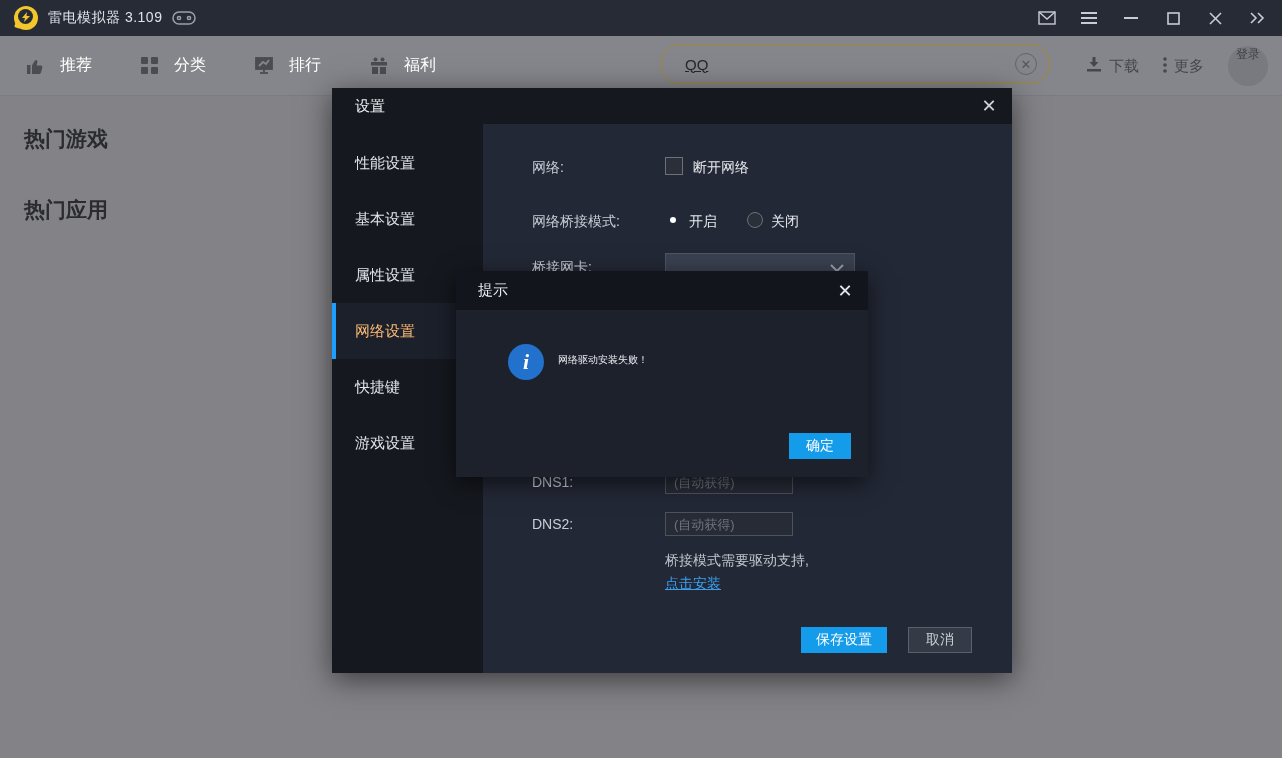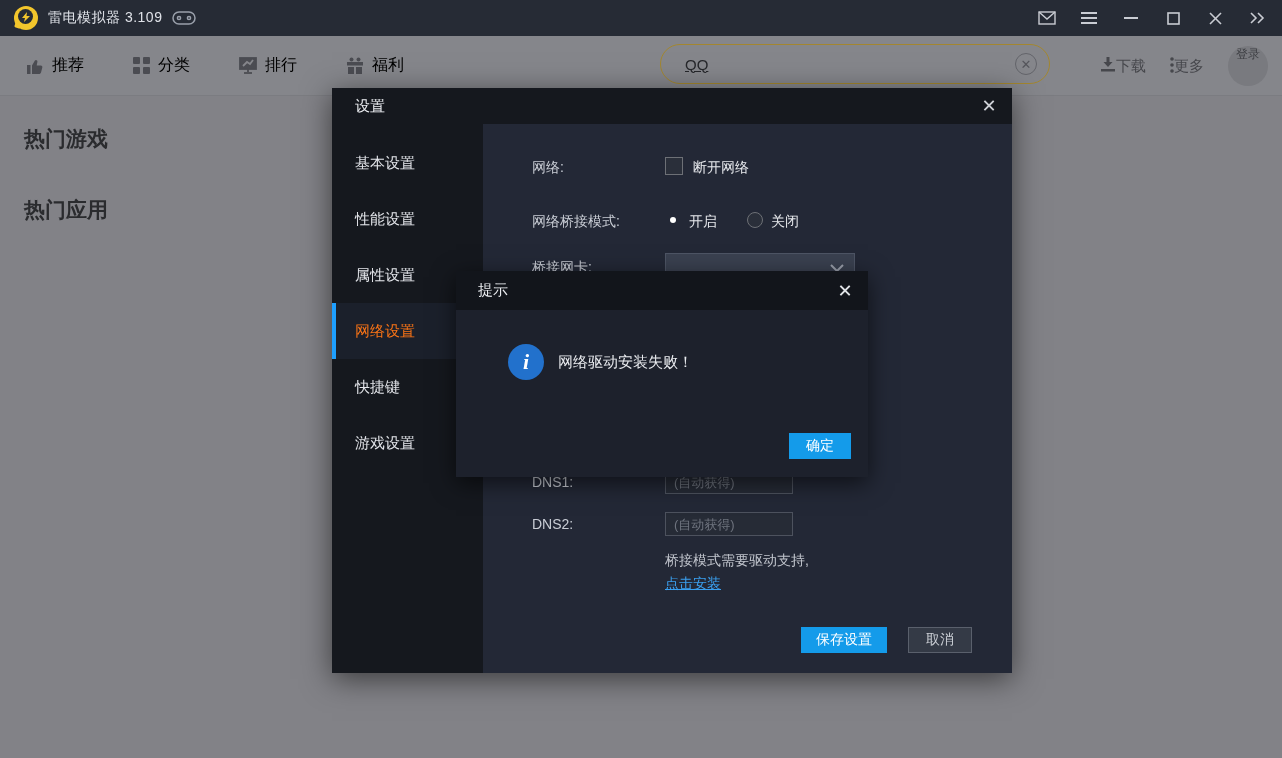--- a/index.html
+++ b/index.html
@@ -19,51 +19,51 @@
   .gamepad { margin-left:10px; display:flex; align-items:center; }
   .tb-right { margin-left:auto; display:flex; align-items:center; gap:12px; }
   .tb-btn { width:30px; height:26px; display:flex; align-items:center; justify-content:center; cursor:pointer; }
 
   
   .app-body { position:absolute; left:0; top:36px; width:1282px; height:722px; background:#828287; }
 
   .navbar { position:absolute; left:0; top:0; width:1282px; height:60px; background:#85868b;
     display:flex; align-items:center; border-bottom:1px solid #7b7c81; }
   .nav-items { display:flex; align-items:center; gap:49px; padding-left:26px; }
-  .nav-item { display:flex; align-items:center; gap:8px; color:#000000; font-size:16px; cursor:pointer; }
+  .nav-item { display:flex; align-items:center; gap:16px; color:#ffffff; font-size:16px; cursor:pointer; }
   .nav-item svg { display:block; }
 
   .search-pill { position:absolute; left:660px; top:8px; width:390px; height:40px; border:1px solid #a3862f;
     border-radius:20px; display:flex; align-items:center; padding:0 12px 0 24px; }
   .search-pill input { flex:1; background:transparent; border:none; outline:none;
     color:#26272b; font-size:15px; font-family:inherit;text-decoration:underline; }
   .search-clear { width:22px; height:22px; border:1px solid #63646a; border-radius:50%; color:#55565c;
     display:flex; align-items:center; justify-content:center; font-size:13px; cursor:pointer; }
 
   .nav-right { position:absolute; right:14px; top:0; height:60px; display:flex; align-items:center; gap:24px; }
-  .nav-tool { display:flex; align-items:flex-end; color:#46474c; font-size:15px; cursor:pointer; }
+  .nav-tool { display:flex; align-items:flex-end; gap:7px; color:#46474c; font-size:15px; cursor:pointer; }
   .login-circle { width:40px; height:40px; border-radius:50%; background:#797a7f; color:#3f4045;
     font-size:12px; display:flex; align-items:flex-start; justify-content:center; cursor:pointer; }
 
   .main-content { position:absolute; left:0; top:61px; width:1282px; height:661px; background:#828287; }
   .hot-heading { position:absolute; left:24px; color:#2a2b2e; font-size:21px; font-weight:bold; }
   .hot-heading.h1 { top:28px; }
   .hot-heading.h2 { top:99px; }
 
   
   .settings-dialog { position:absolute; left:301px; top:52px; width:680px; height:585px;
     background:#232836; box-shadow:0 6px 28px rgba(0,0,0,.55); z-index:10;margin-left:31px; }
   .sd-header { position:absolute; left:0; top:0; width:680px; height:36px; background:#15181e;
     display:flex; align-items:center; }
   .sd-title { color:#eceef2; font-size:15px; margin-left:23px; }
   .sd-close { position:absolute; right:10px; top:5px; width:26px; height:26px; color:#cfd2d8;
     font-size:18px; display:flex; align-items:center; justify-content:center; cursor:pointer; }
   .sd-sidebar { position:absolute; left:0; top:36px; width:151px; height:549px; background:#15181e; padding-top:11px; }
   .sd-item { height:56px; line-height:56px; padding-left:23px; color:#e3e5ea; font-size:15px; cursor:pointer; }
-  .sd-item.selected { background:#1b202b; color:#f97316; border-left:4px solid #1e9fff; padding-left:19px; }
+  .sd-item.selected { background:#1b202b; color:#fdba74; border-left:4px solid #1e9fff; padding-left:19px; }
   .sd-content { position:absolute; left:151px; top:36px; width:529px; height:549px; background:#232836; }
 
   .form-label { position:absolute; left:49px; width:130px; color:#c9cdd5; font-size:14px; }
   .ctl { position:absolute; }
   .checkbox { width:18px; height:18px; background:#2a2f3a; border:1px solid #6d7076; cursor:pointer; }
   .ctl-text { color:#e6e8ec; font-size:14px; }
   .radio { width:16px; height:16px; border-radius:50%; cursor:pointer; }
   .radio.on { background:#18a0f8; position:relative; }
   .radio.on::after { content:""; position:absolute; left:5px; top:5px; width:6px; height:6px; border-radius:50%; background:#fff; }
   .radio.off { background:#2a2f3a; border:1px solid #6d7076; }
@@ -84,21 +84,21 @@
     background:#1d212c; box-shadow:0 6px 22px rgba(0,0,0,.6); z-index:20; }
   .al-header { position:absolute; left:0; top:0; width:412px; height:39px; background:#12151b;
     display:flex; align-items:center;text-align:center; }
   .al-title { color:#eceef2; font-size:15px; margin-left:22px; }
   .al-close { position:absolute; right:10px; top:7px; width:26px; height:26px; color:#e3e6ea;
     font-size:18px; display:flex; align-items:center; justify-content:center; cursor:pointer; }
   .al-body { position:absolute; left:0; top:39px; width:412px; height:167px; }
   .info-circle { position:absolute; left:52px; top:34px; width:36px; height:36px; border-radius:50%;
     background:#2271cc; color:#fff; font-size:22px; font-weight:bold; display:flex; align-items:center;
     justify-content:center; font-family:"Liberation Serif","DejaVu Serif",serif; font-style:italic; }
-  .al-message { position:absolute; left:102px; top:43px; color:#e8eaee; font-size:15px; }
+  .al-message { position:absolute; left:102px; top:43px; color:#e8eaee; font-size:10px; }
   .al-ok { position:absolute; left:333px; top:123px; width:62px; height:26px; }
 
   svg { flex:none; }
 </style>
 </head>
 <body>
 
 <div class="screen">
 
   <header class="titlebar">
@@ -242,22 +242,22 @@
       <div class="hot-heading h2">热门应用</div>
     </main>
 
     <div class="settings-dialog">
       <div class="sd-header">
         <span class="sd-title">设置</span>
         <span class="sd-close">✕</span>
       </div>
 
       <div class="sd-sidebar">
+        <div class="sd-item">性能设置</div>
         <div class="sd-item">基本设置</div>
-        <div class="sd-item">性能设置</div>
         <div class="sd-item">属性设置</div>
         <div class="sd-item selected">网络设置</div>
         <div class="sd-item">快捷键</div>
         <div class="sd-item">游戏设置</div>
       </div>
 
       <div class="sd-content">
         
         <span class="form-label" style="top:35px;">网络:</span>
         <span class="ctl checkbox" style="left:182px; top:33px;"></span>

